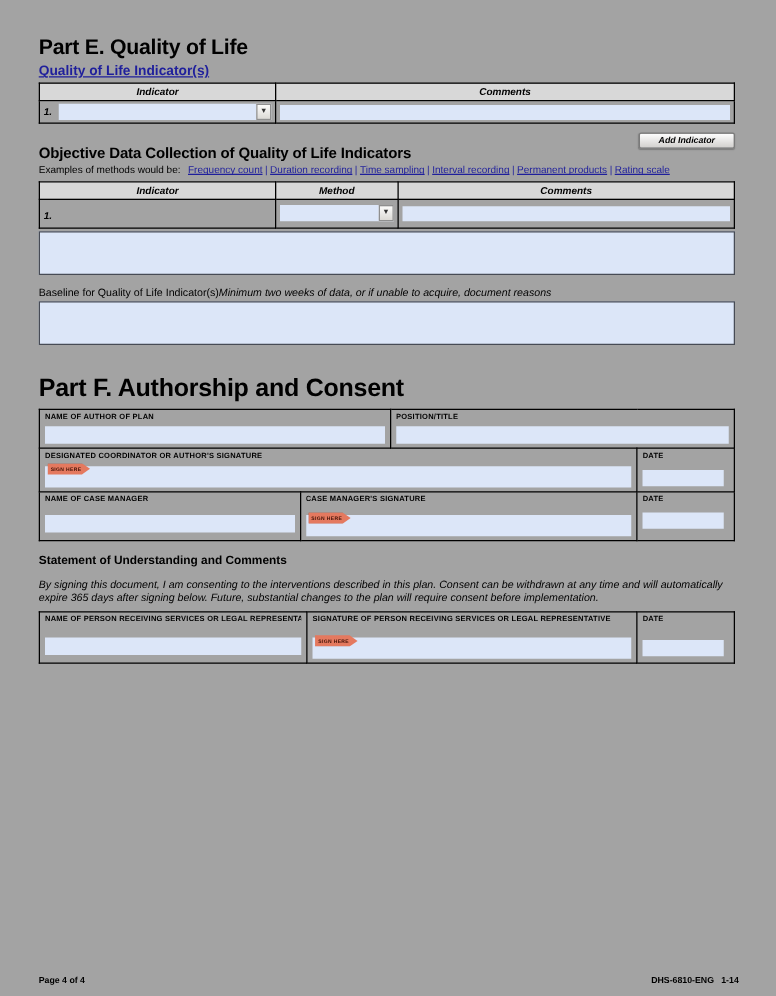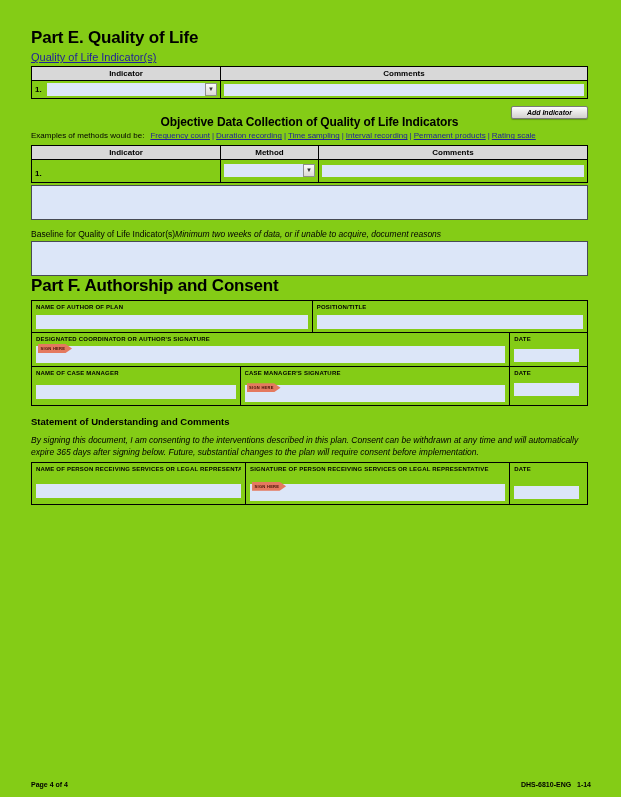--- a/index.html
+++ b/index.html
@@ -4,34 +4,34 @@
 <style>
   * { margin: 0; padding: 0; box-sizing: border-box; }
   html, body { background: #ffffff; }
   body {
     width: 621px; height: 797px;
     font-family: "Liberation Sans", sans-serif;
     color: #000;
     position: relative;
     overflow: hidden;
   }
-  .page { position: absolute; inset: 0; background: #84cc16; }
+  .page { position: absolute; inset: 0; background: #a3a3a3; }
   .content { padding: 28px 33px 0 31px; }
 
   
   .h-big { font-size: 17px; font-weight: 700; letter-spacing: -0.2px; line-height: 1.2; }
-  .h-mid { font-size: 12px; font-weight: 700; letter-spacing: -0.1px; text-align: center; }
+  .h-mid { font-size: 12px; font-weight: 700; letter-spacing: -0.1px; }
 
   
   .link-row { margin-top: 3px; display: flex; align-items: baseline; gap: 8px; }
-  .qol-link { font-size: 11px; font-weight: 400; color: #1f1f9c; text-decoration: underline; cursor: pointer; }
+  .qol-link { font-size: 11px; font-weight: 700; color: #1f1f9c; text-decoration: underline; cursor: pointer; }
   .qol-note { font-size: 7.5px; font-style: italic; color: #1a1a1a; }
 
   
-  table.grid { width: 100%; border-collapse: collapse; margin-top: 3px; border: 1.5px solid #000; table-layout: fixed; }
+  table.grid { width: 100%; border-collapse: collapse; margin-top: 3px; border: 1.5px solid #000; table-layout: fixed; font-style: italic; }
   table.grid th {
     background: #d8d8d8; border: 1px solid #000;
     font-size: 8px; font-weight: 700; text-align: center; padding: 2px 0; height: 13px;
   }
   table.grid td { border: 1px solid #000; padding: 2px 3px; vertical-align: middle; height: 18px; }
 
   .rownum { font-size: 8px; font-weight: 700; margin-right: 5px; }
   .cell-flex { display: flex; align-items: center; }
 
   .field {
@@ -62,21 +62,21 @@
   .examples a { color: #1f1f9c; text-decoration: underline; cursor: pointer; text-align: center; }
   .examples .sep { color: #1f1f9c; margin: 0 2px; }
 
   .sec-label { font-size: 8.5px; margin-top: 9px; }
   .sec-label .note { font-style: italic; }
   .textbox {
     margin-top: 2px; height: 35px; width: 100%;
     background: #dce6f8; border: 1px solid #474b55;
   }
 
-  .part-f-title { font-size: 17px; }
+  .part-f-title { margin-top: 23px; font-size: 20px; }
 
   
   table.fgrid { width: 100%; border-collapse: collapse; margin-top: 4px; border: 1.5px solid #000; table-layout: fixed; }
   table.fgrid td { border: 1px solid #000; padding: 2px 4px 3px 4px; vertical-align: top; }
   .flabel {
     font-size: 6px; font-weight: 700; letter-spacing: 0.2px;
     white-space: nowrap; overflow: hidden; line-height: 1.4;
   }
   .fieldwrap { position: relative; margin-top: 3px; }
   .fieldwrap .field { height: 14px; }

